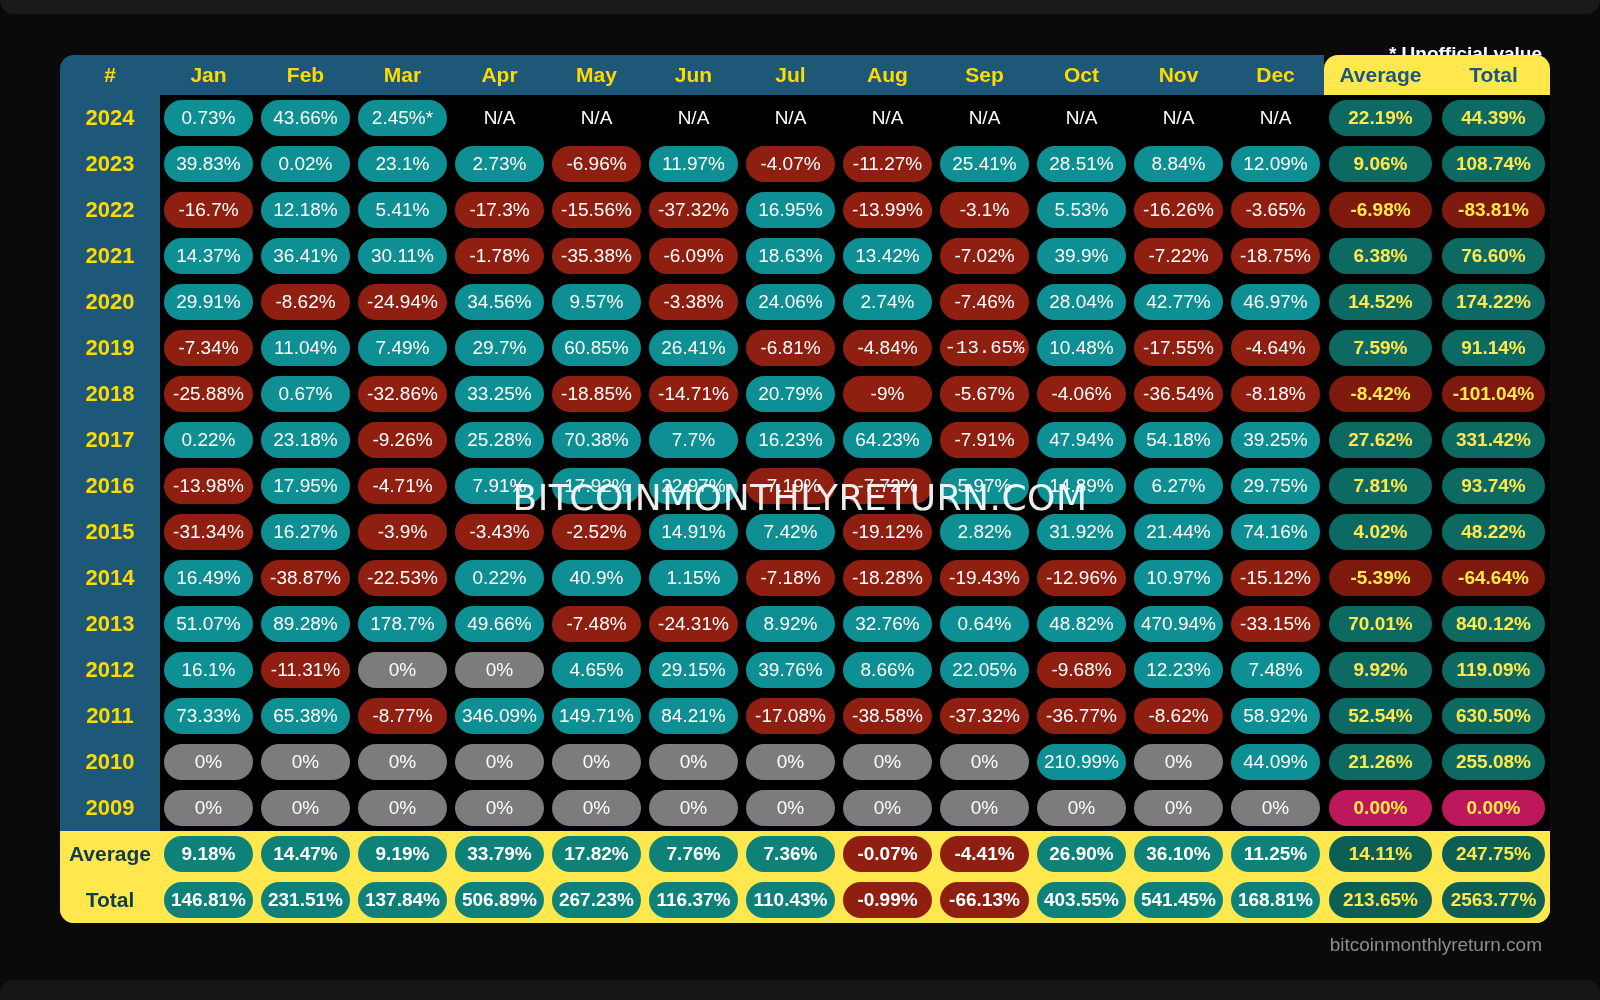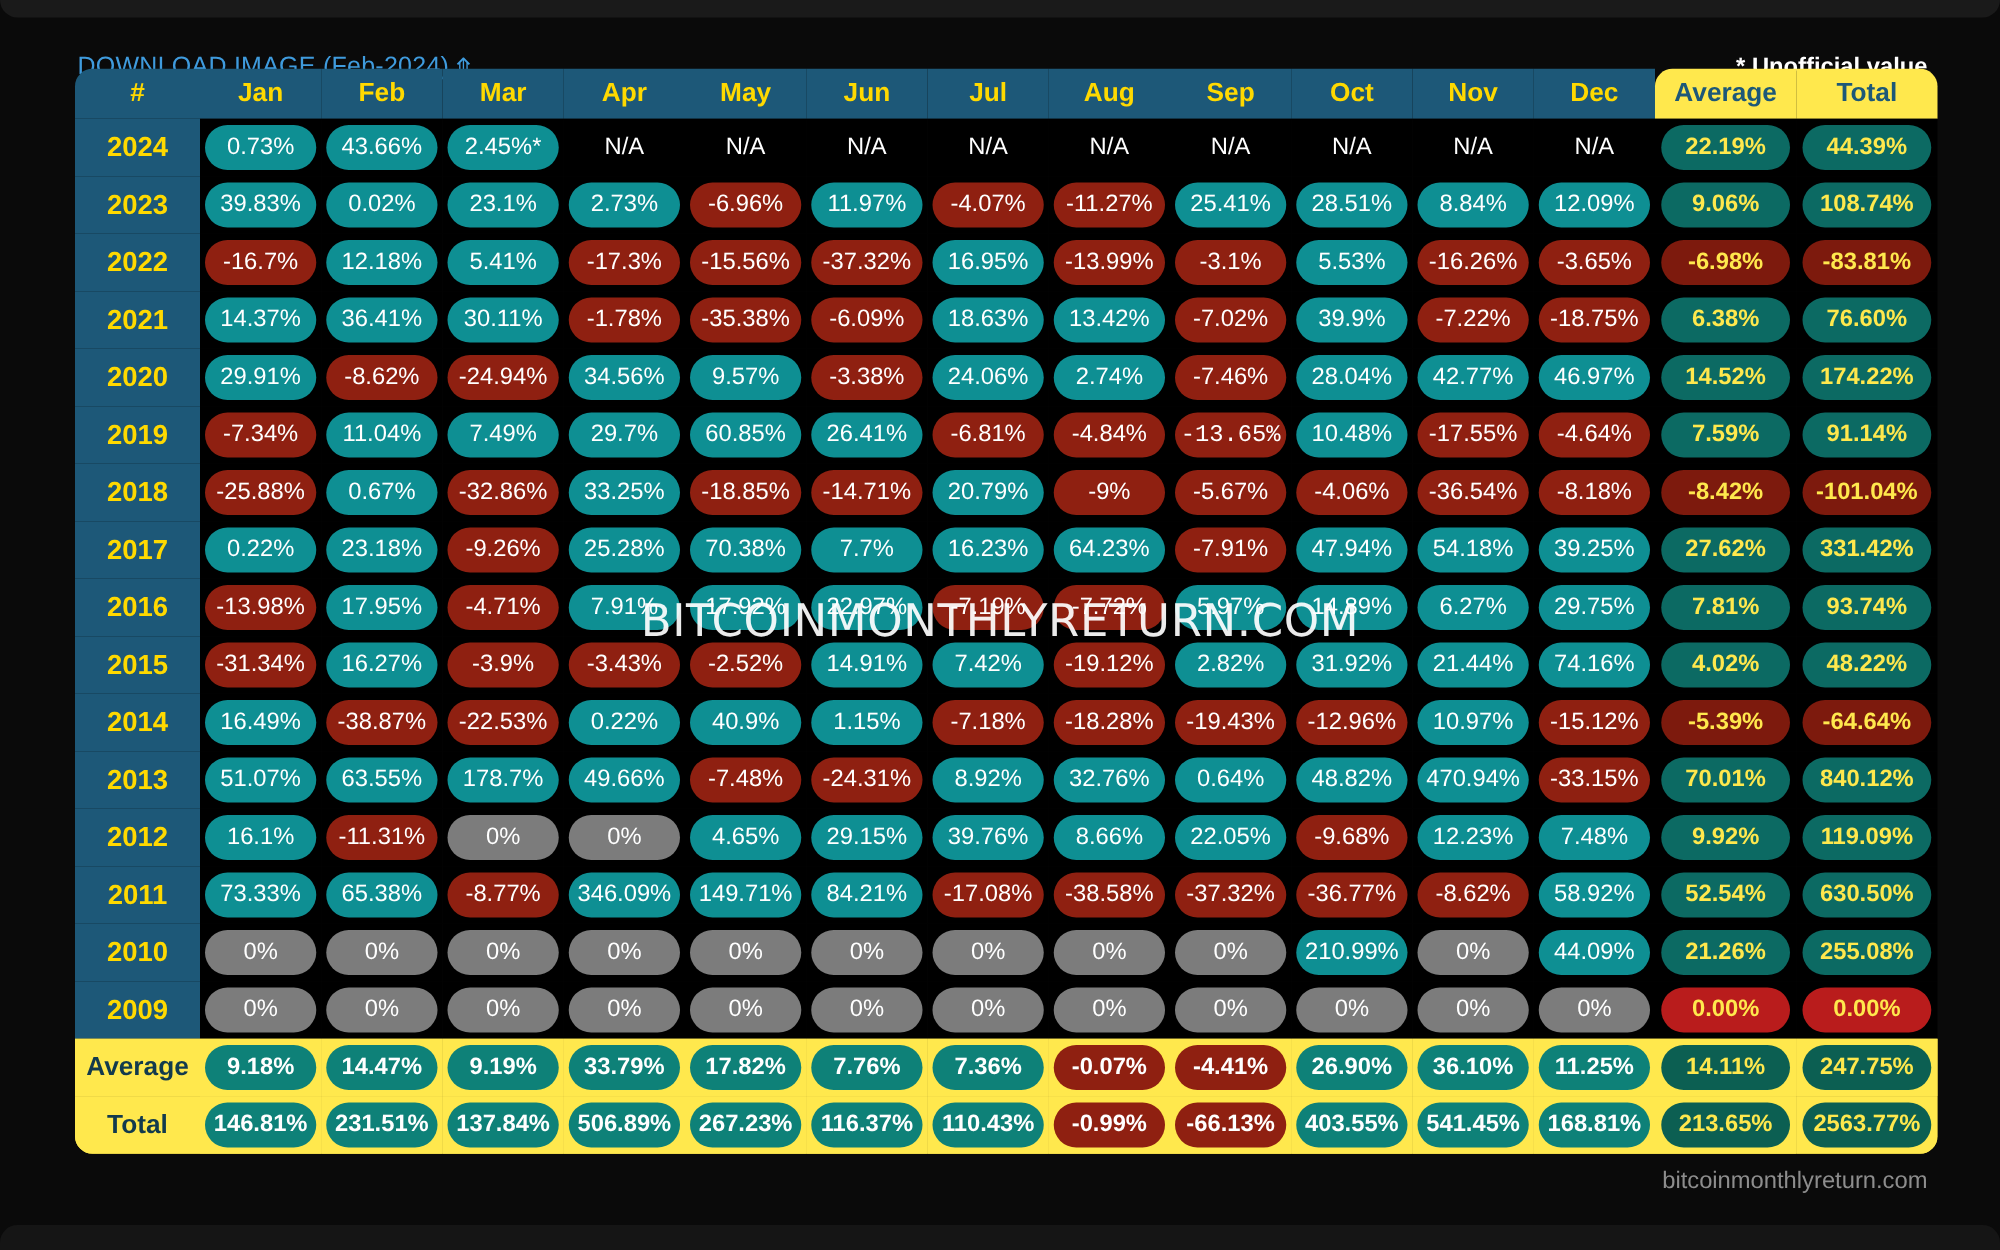--- a/index.html
+++ b/index.html
@@ -70,21 +70,21 @@
     overflow:hidden;
   }
   .pill.pos{background:#0e8f93;}
   .pill.neg{background:#8f2011;}
   .pill.zero{background:#7c7c7c;}
   .pill.na{background:transparent;color:#ffffff;}
   
   .pill.sumcell{font-weight:bold;color:#ffe84d;font-size:19px;}
   .pill.sumcell.pos{background:#0c6a63;}
   .pill.sumcell.neg{background:#7d1a0d;}
-  .pill.sumcell.zero{background:#b91c1c;}
+  .pill.sumcell.zero{background:#be185d;}
 
   
   tr.foot{height:46px;background:#ffe84d;}
   tr.foot td{background:#ffe84d;}
   tr.foot td.flab{
     color:#123a4d;font-size:21px;font-weight:bold;text-align:center;
     vertical-align:middle;
   }
   tr.foot-avg td.flab{border-radius:0 0 0 0;}
   tr.foot-tot td.flab{border-radius:0 0 14px 0;}
@@ -108,23 +108,20 @@
     position:absolute;right:58px;top:934px;
     color:#8d8d8d;font-size:19px;white-space:nowrap;
   }
 </style>
 </head>
 <body>
 
 <div class="topbar"></div>
 
 <div class="toolrow">
-  <div class="dl-link">
-    <span>DOWNLOAD IMAGE (Feb-2024)</span><span class="dl-chev">⤊</span>
-  </div>
   <div class="unofficial">* Unofficial value</div>
 </div>
 
 <div class="tablewrap">
   <table class="grid">
     <thead>
       <tr id="hdr-row">
           <th class="hash">#</th>
           <th class="mon">Jan</th>
           <th class="mon">Feb</th>
@@ -637,21 +634,21 @@
           <td class="cell">
             <span class="pill sumcell neg" style="width: 92%;">-64.64%</span>
           </td>
         </tr>
         <tr class="yr">
           <td class="ylab">2013</td>
           <td class="cell">
             <span class="pill pos" style="width: 92%;">51.07%</span>
           </td>
           <td class="cell">
-            <span class="pill pos" style="width: 92%;">63.55%</span>
+            <span class="pill pos" style="width: 92%;">89.28%</span>
           </td>
           <td class="cell">
             <span class="pill pos" style="width: 92%;">178.7%</span>
           </td>
           <td class="cell">
             <span class="pill pos" style="width: 92%;">49.66%</span>
           </td>
           <td class="cell">
             <span class="pill neg" style="width: 92%;">-7.48%</span>
           </td>

